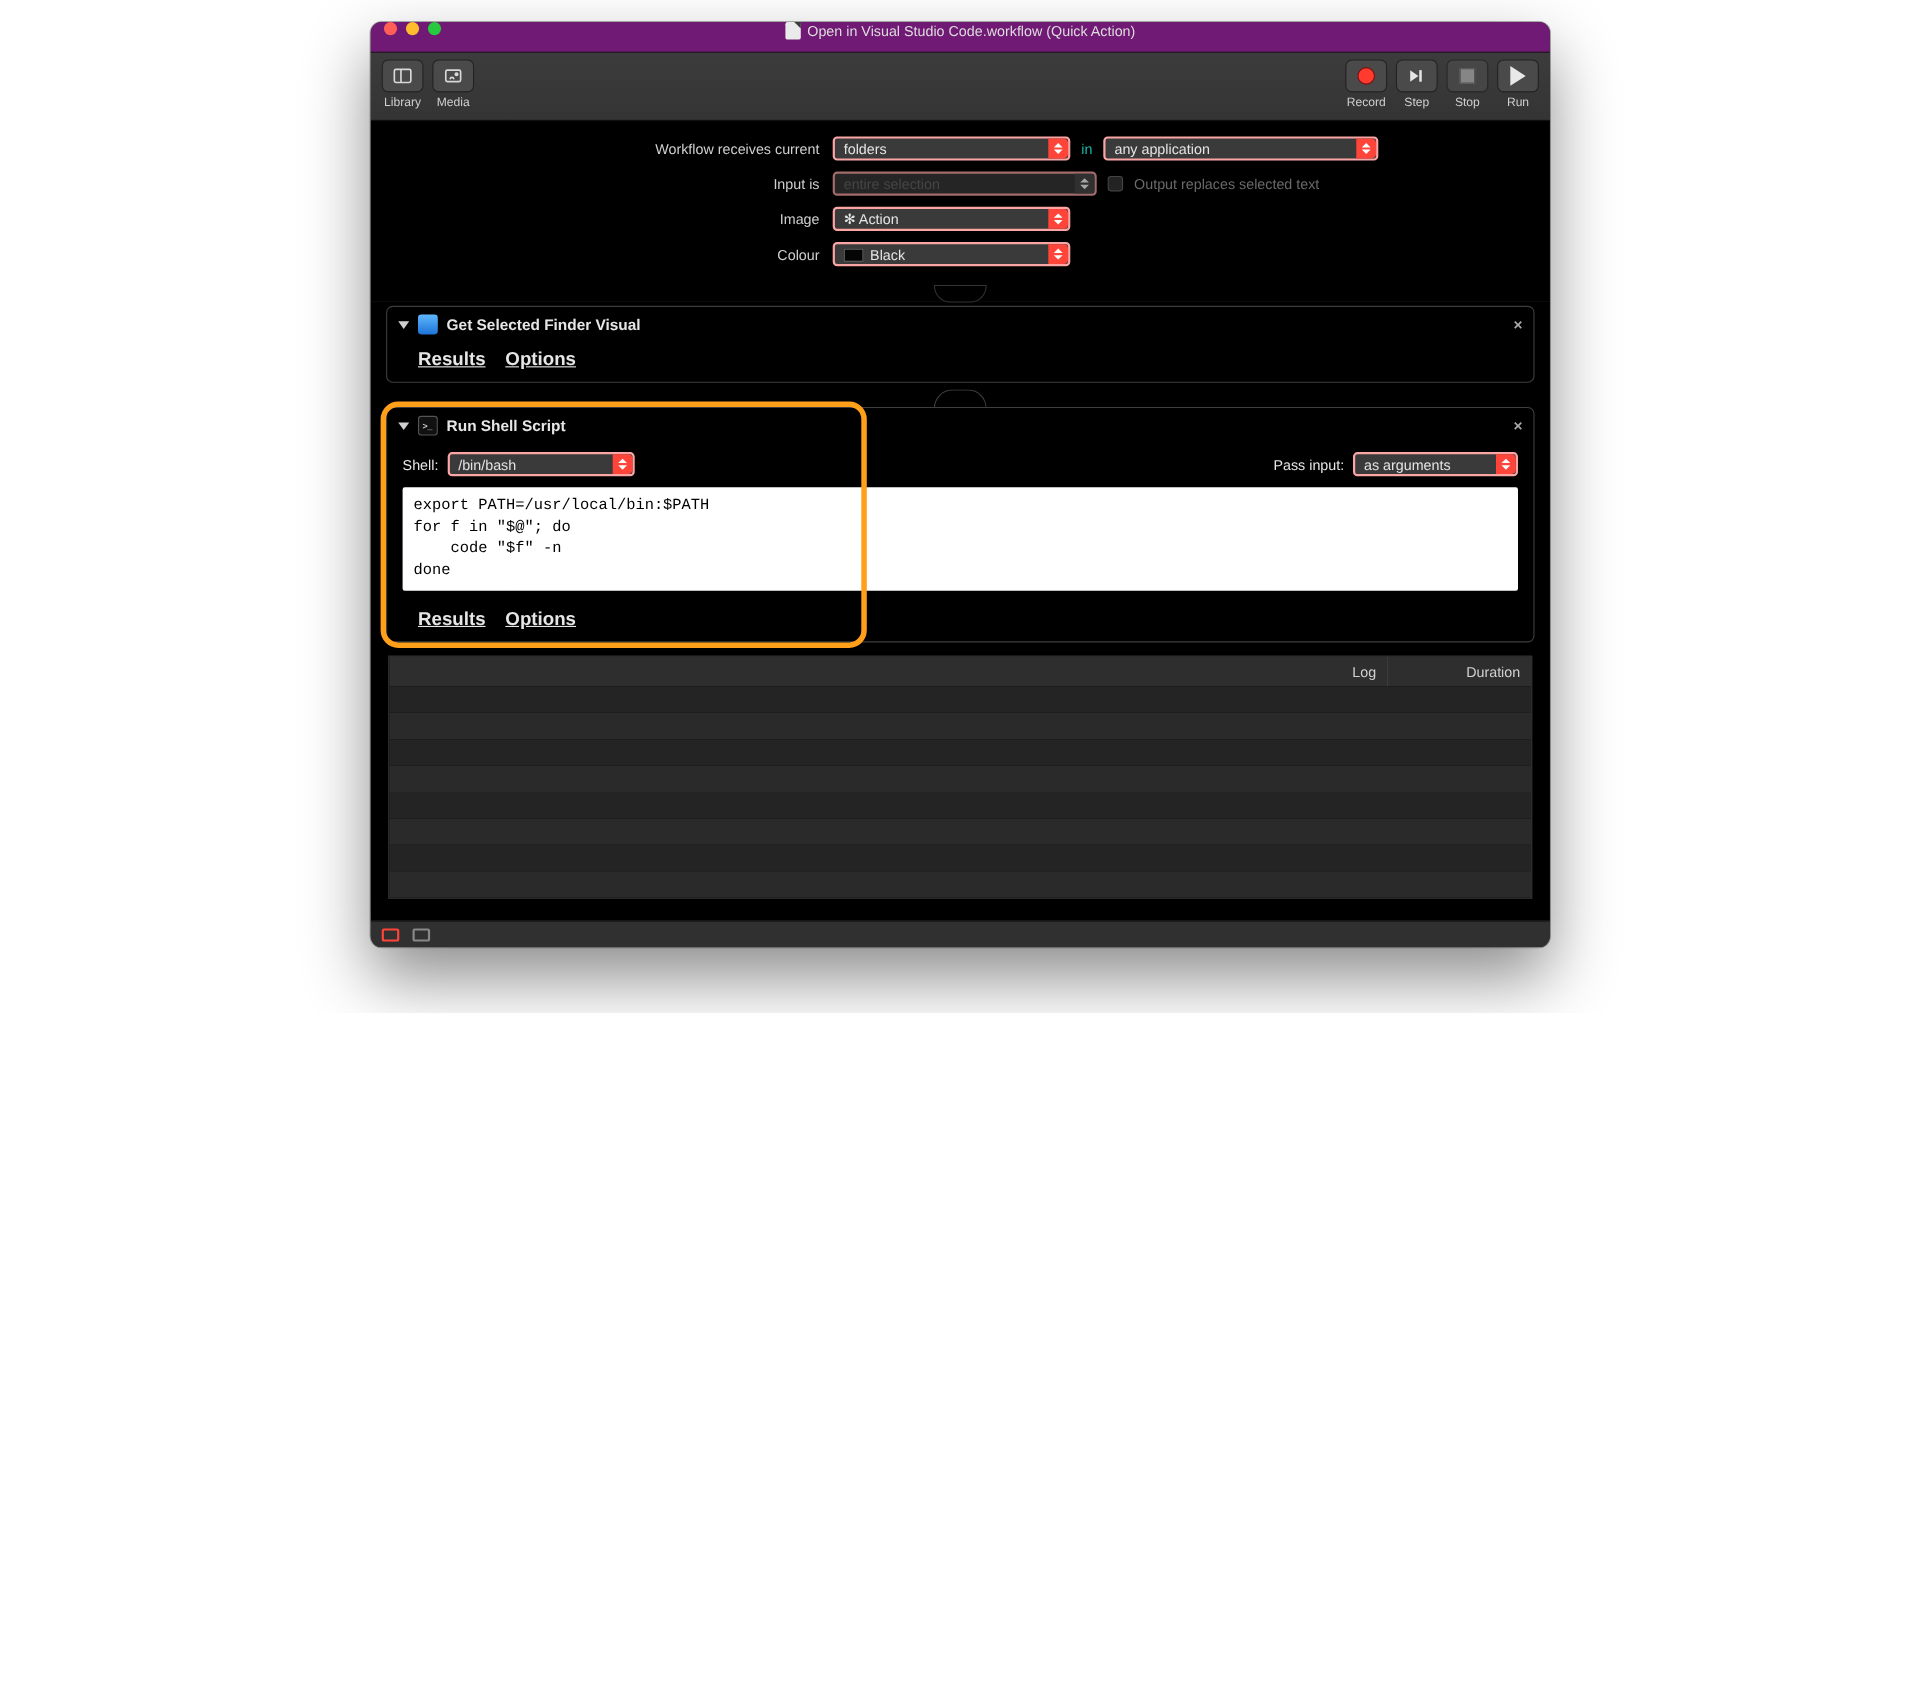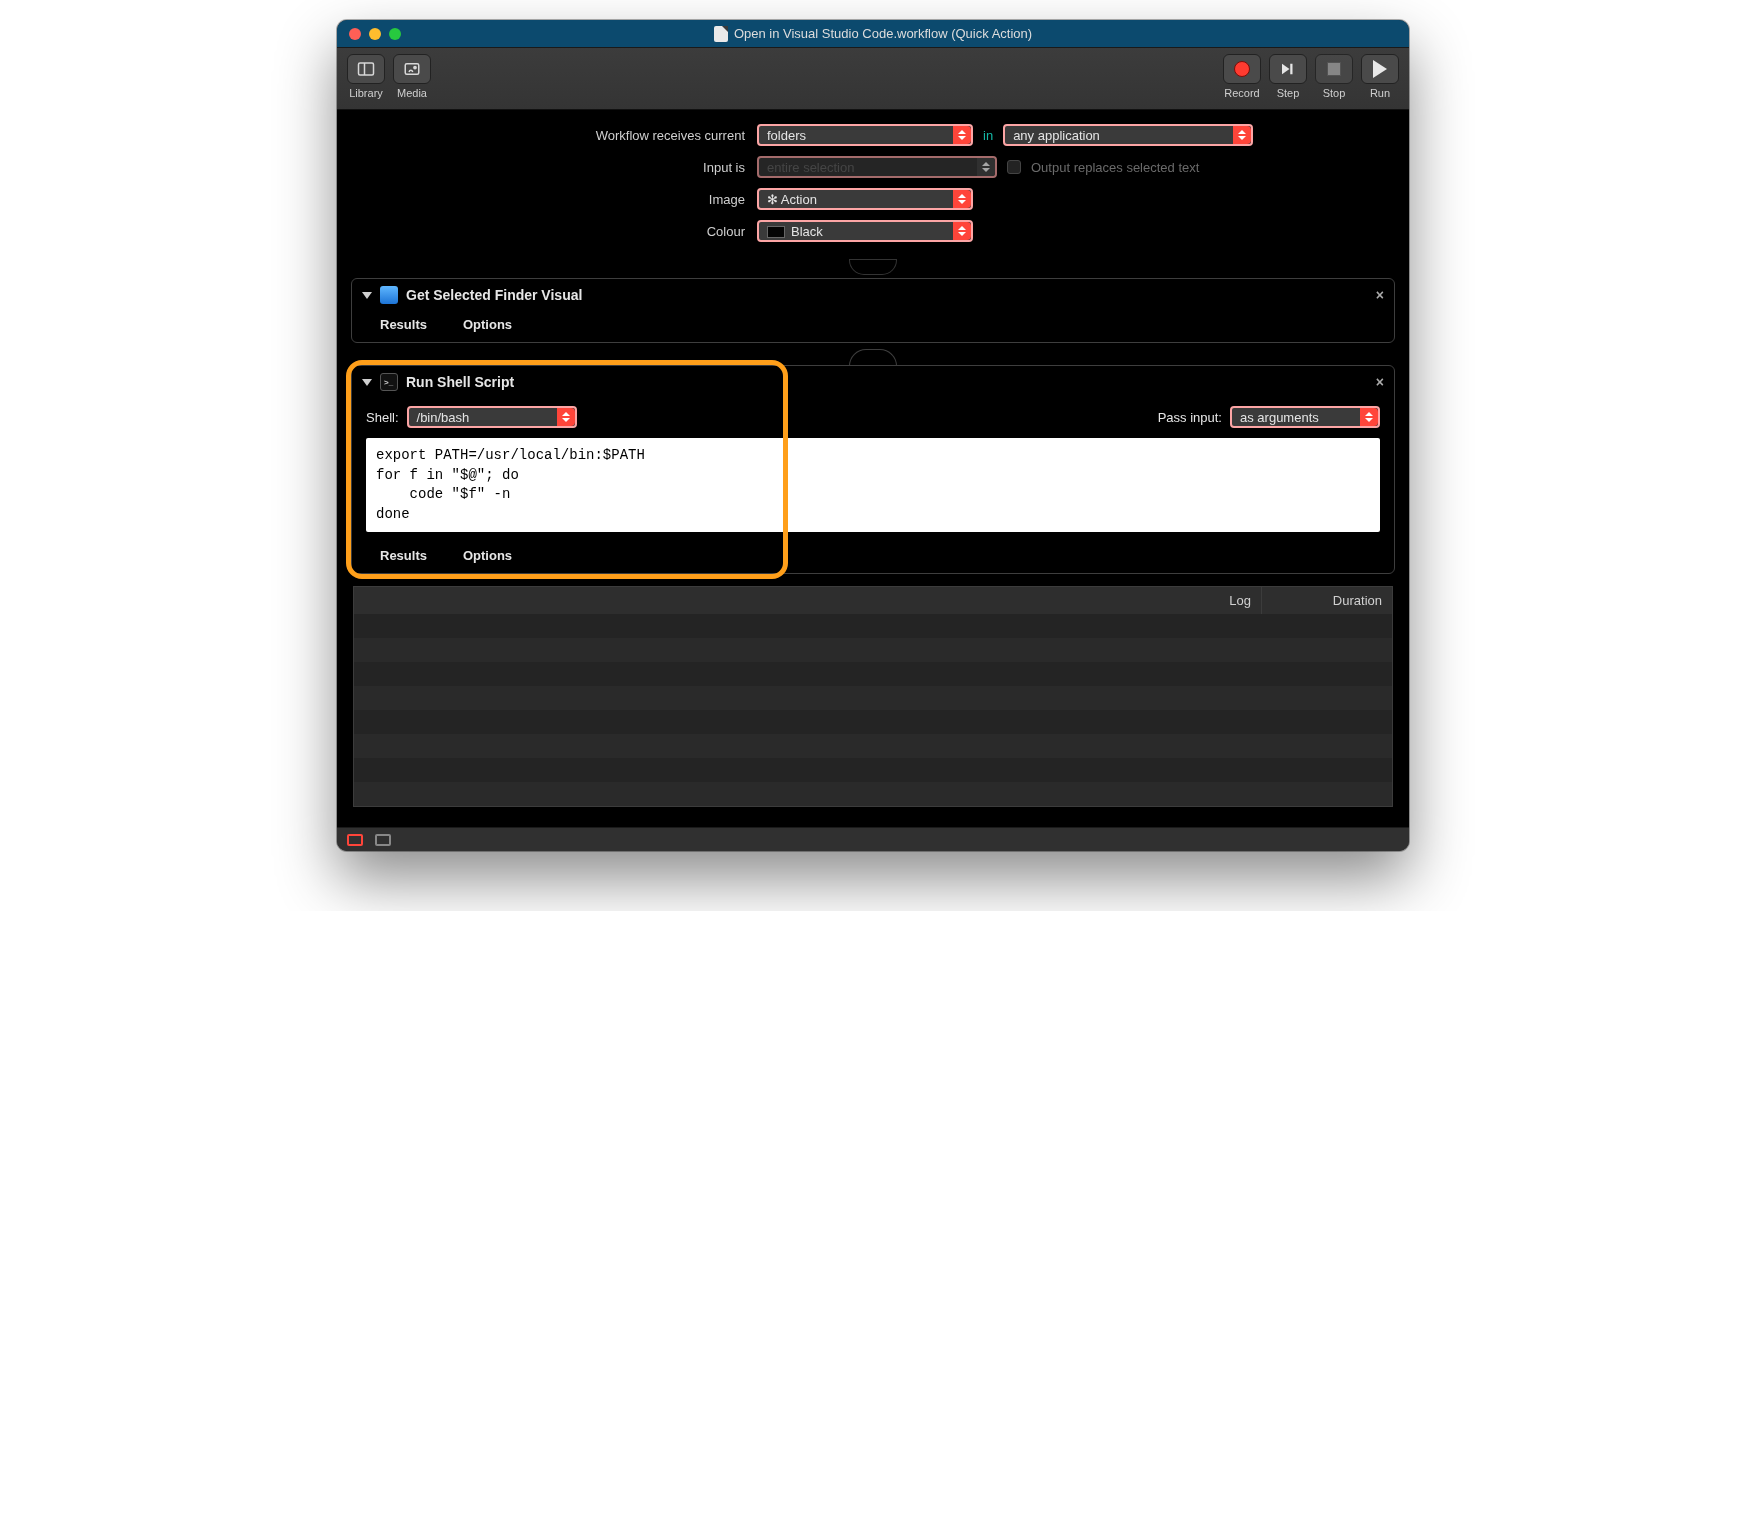--- a/index.html
+++ b/index.html
@@ -7,23 +7,23 @@
   .window {
     width: 1072px;
     background: #2b2b2b;
     border-radius: 10px;
     overflow: hidden;
     box-shadow: 0 28px 60px rgba(0,0,0,.45), 0 0 0 1px rgba(0,0,0,.3);
     margin: 0 auto;
   }
   .titlebar {
     height: 28px;
-    background: #0c4a6e;
+    background: #701a75;
     display: flex;
-    align-items: center;
+    align-items: flex-start;
     position: relative;
     border-bottom: 1px solid #1a1a1a;
   }
   .traffic { display: flex; gap: 8px; padding-left: 12px; }
   .tlight { width: 12px; height: 12px; border-radius: 50%; }
   .tl-close { background: #ff5f56; }
   .tl-min { background: #ffbd2e; }
   .tl-max { background: #27c93f; }
   .title-wrap { position: absolute; left: 0; right: 0; display: flex; justify-content: center; align-items: center; gap: 6px; pointer-events: none; }
   .title-text { color: #dcdcdc; font-size: 13px; }
@@ -97,21 +97,21 @@
   .action {
     border: 1px solid #3e3e3e; border-radius: 6px; background: #000; color: #e6e6e6;
     margin: 0 6px 0 6px;
   }
   .action-header { display: flex; align-items: center; gap: 8px; padding: 7px 10px; font-weight: 600; font-size: 14px; position: relative; }
   .disclosure { width: 0; height: 0; border-left: 5px solid transparent; border-right: 5px solid transparent; border-top: 7px solid #cfcfcf; }
   .app-icon { width: 18px; height: 18px; border-radius: 3px; display: flex; align-items: center; justify-content: center; font-size: 11px; }
   .finder-icon { background: linear-gradient(#5fb7ff,#1d74d6); }
   .term-icon { background: #111; border: 1px solid #555; }
   .close-x { margin-left: auto; color: #aaa; font-size: 14px; cursor: default; }
-  .action-tabs { display: flex; gap: 36px; padding: 6px 28px 10px; font-weight: 700; font-size: 13px; }
+  .action-tabs { display: flex; gap: 18px; padding: 6px 28px 10px; font-weight: 700; font-size: 17px; text-decoration: underline; }
 
   .connector { height: 22px; position: relative; }
   .connector::before {
     content: ""; position: absolute; left: 50%; transform: translateX(-50%);
     bottom: -1px; width: 46px; height: 16px; background: #000;
     border: 1px solid #3e3e3e; border-bottom: none;
     border-top-left-radius: 22px; border-top-right-radius: 22px;
   }
 
   .action-body { padding: 8px 14px 10px; }

